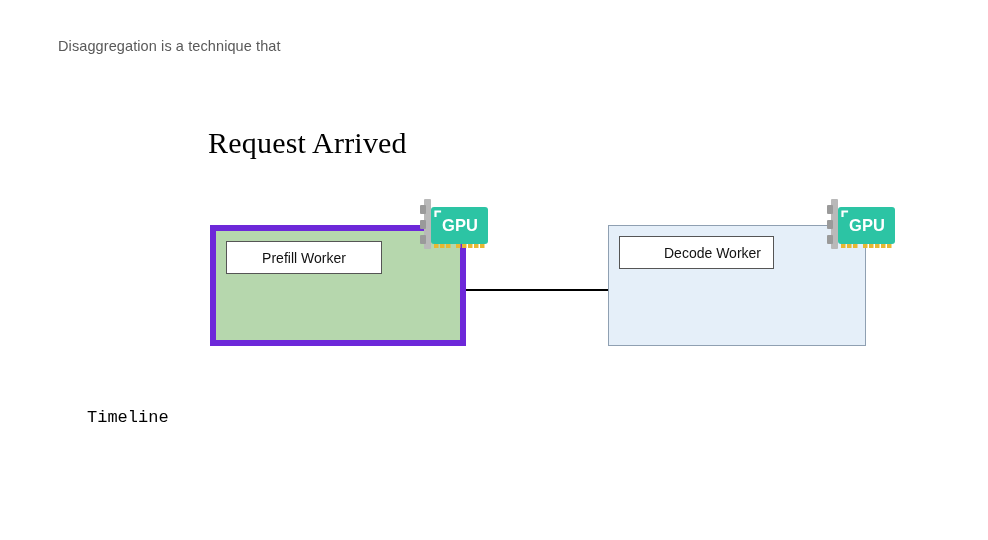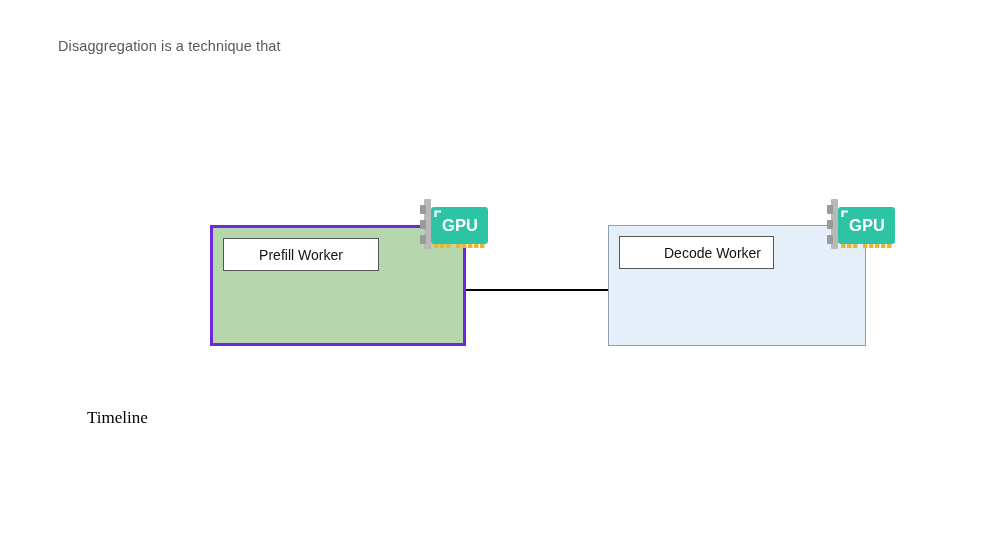--- a/index.html
+++ b/index.html
@@ -46,21 +46,21 @@
     color: #000000;
     letter-spacing: 0.2px;
     white-space: nowrap;
   }
 
   
   .timeline-label {
     position: absolute;
     left: 59px;
     top: 408px;
-    font-family: Liberation Serif, serif;
+    font-family: Liberation Mono, monospace;
     font-size: 17px;
     color: #000000;
     white-space: nowrap;
   }
 
   
   .request-box {
     position: absolute;
     left: 23px;
     top: 263px;
@@ -84,21 +84,21 @@
   .worker {
     position: absolute;
     box-sizing: border-box;
   }
   .worker.prefill {
     left: 182px;
     top: 225px;
     width: 256px;
     height: 121px;
     background: #b6d7ad;
-    border: 3px solid #6d28d9;
+    border: 6px solid #6d28d9;
   }
   .worker.decode {
     left: 580px;
     top: 225px;
     width: 258px;
     height: 121px;
     background: #e5eff9;
     border: 1px solid #8fa0b2;
   }
 
@@ -144,20 +144,21 @@
   .gpu.gpu-decode  { left: 799px; top: 198px; }
   .gpu svg { display: block; }
 </style>
 </head>
 <body>
 
 <div class="stage">
 
   <div class="caption">Disaggregation is a technique that</div>
 
+  <div class="slide-title">Request Arrived</div>
 
 
   <div class="worker prefill">
     <div class="worker-label">
       <span class="lbl">Prefill Worker</span>
     </div>
   </div>
 
   <div class="connector"></div>
 

